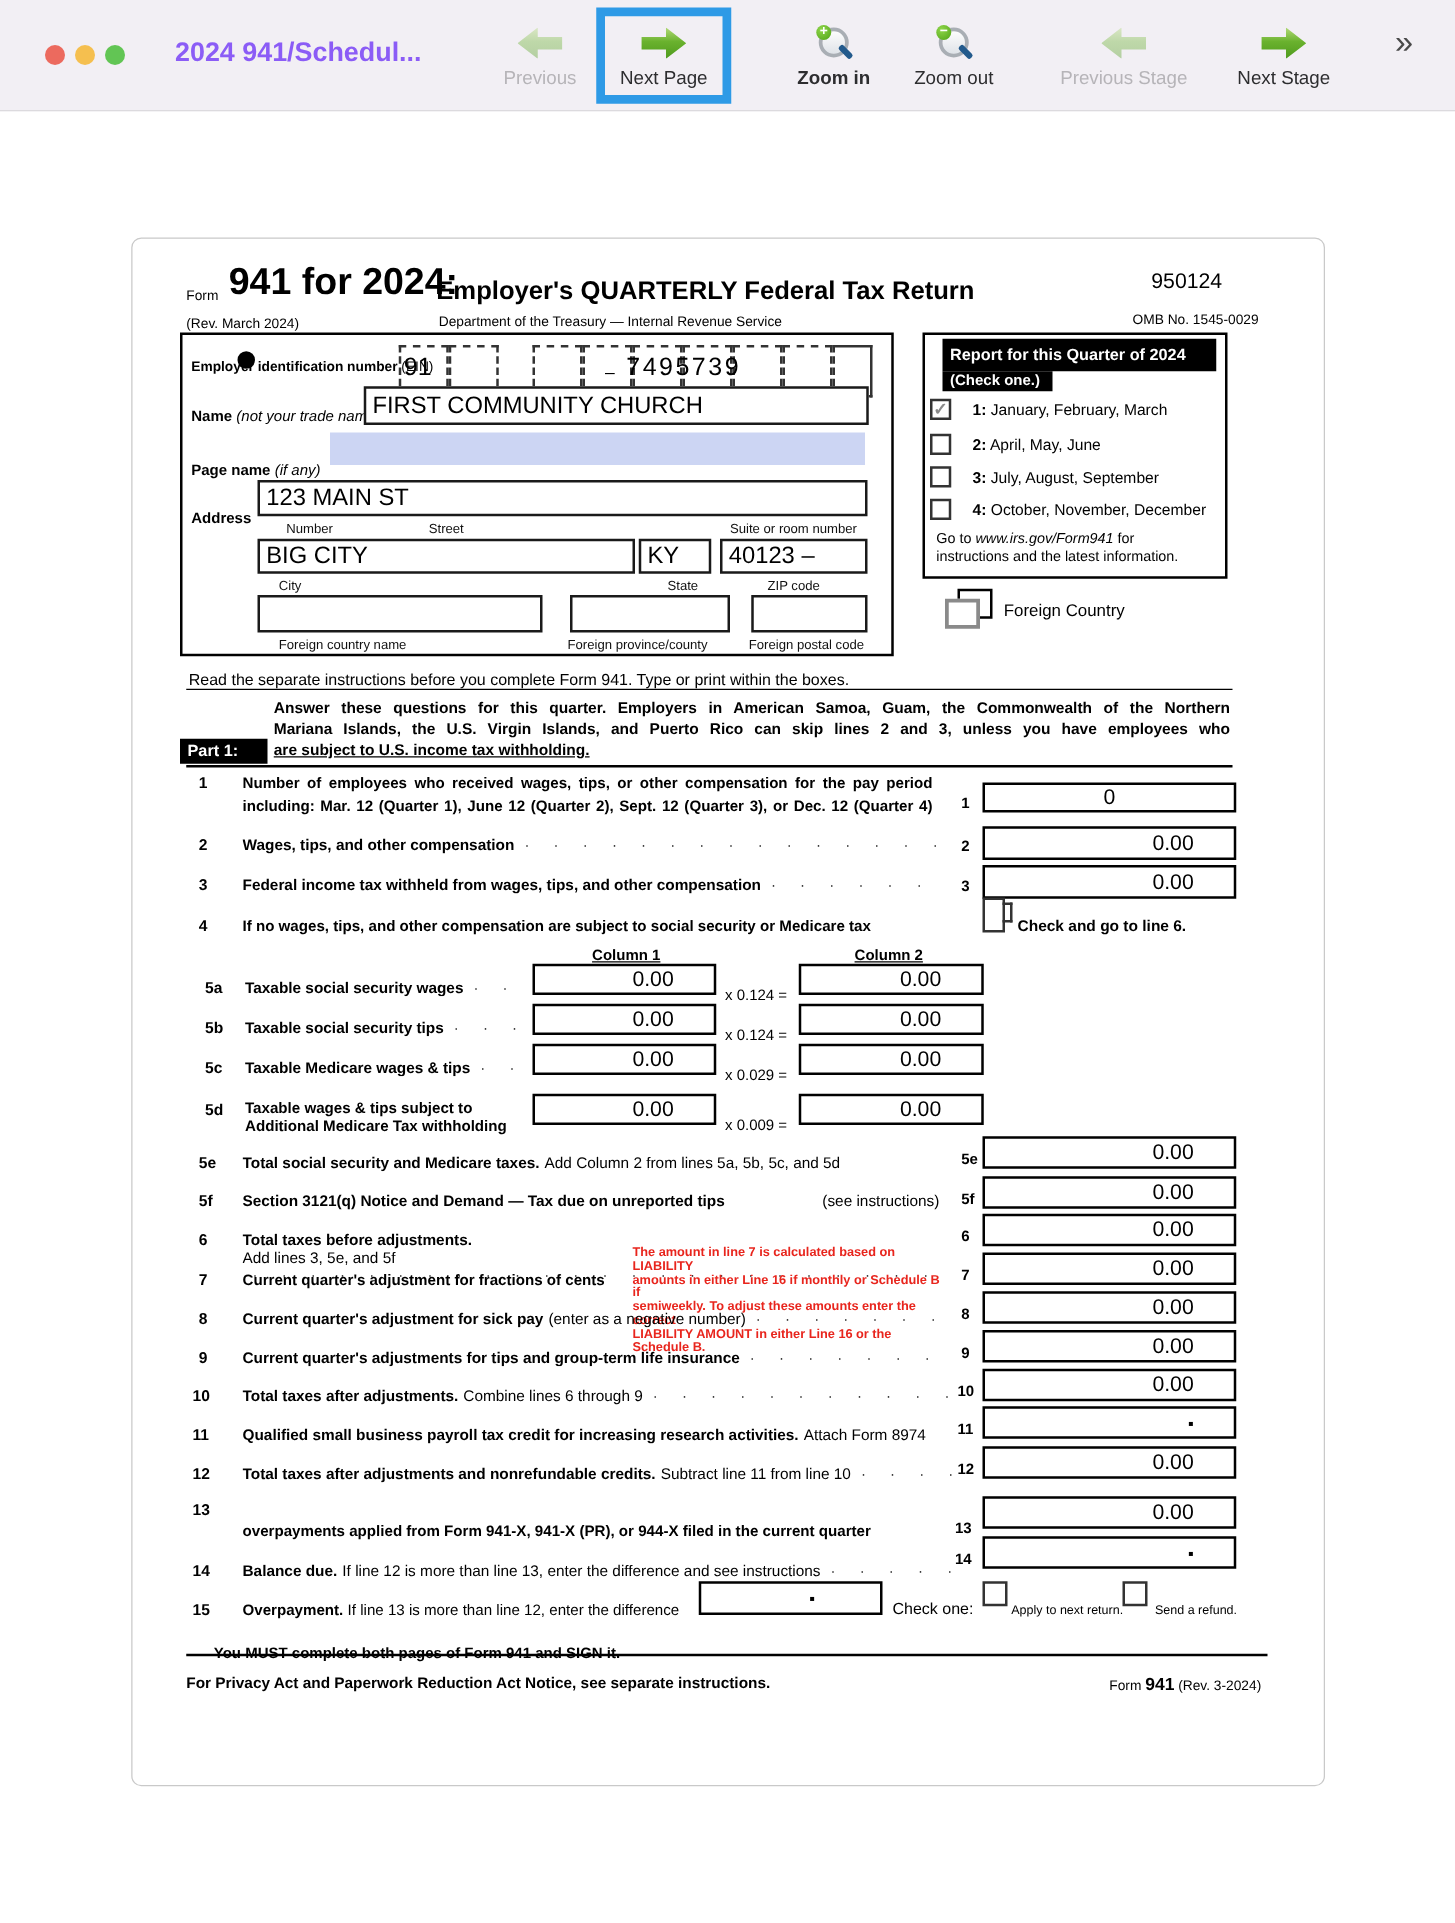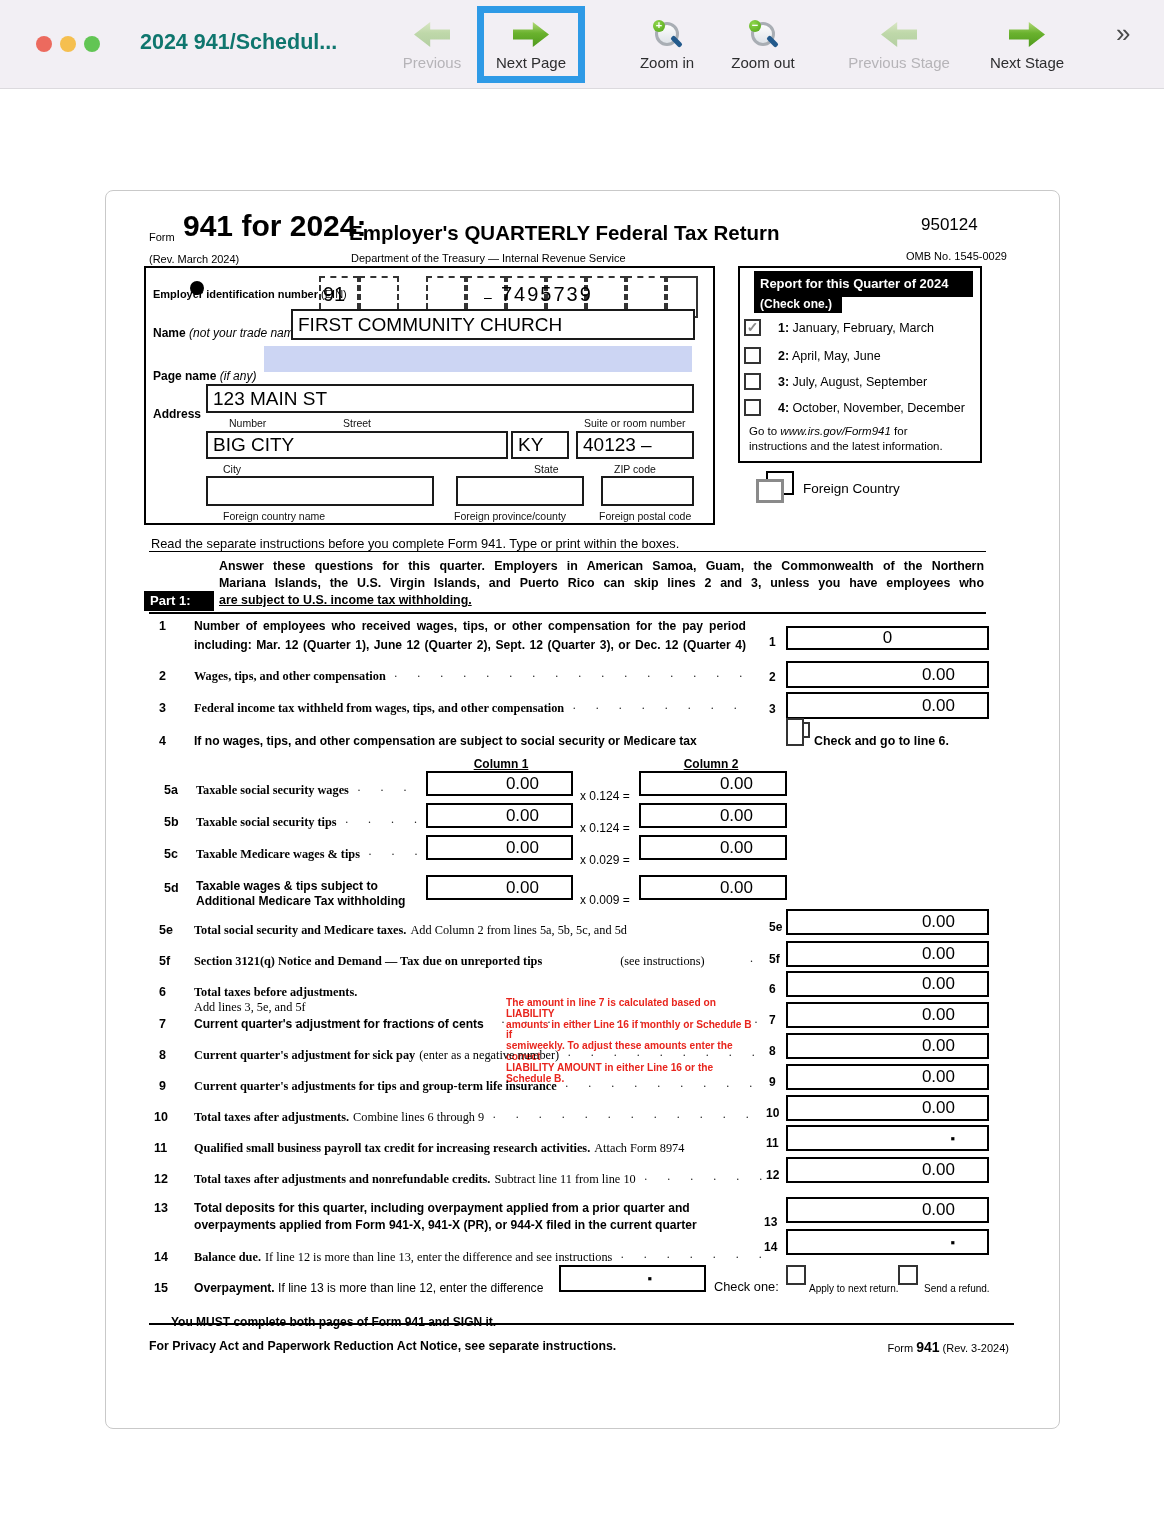--- a/index.html
+++ b/index.html
@@ -4,21 +4,21 @@
 <style>
   html,body{margin:0;padding:0;background:#fff;}
   body{width:1164px;height:1538px;position:relative;font-family:"Liberation Sans",sans-serif;color:#000;overflow:hidden;}
   .a{position:absolute;}
   .b{font-weight:bold;}
   .i{font-style:italic;}
 
   
   .toolbar{position:absolute;left:0;top:0;width:1164px;height:88px;background:#f2eff4;border-bottom:1px solid #dcdade;}
   .tlight{position:absolute;top:36px;width:16px;height:16px;border-radius:50%;}
-  .tb-title{position:absolute;left:140px;top:30px;font-size:21.5px;font-weight:bold;color:#0f766e;}
+  .tb-title{position:absolute;left:140px;top:30px;font-size:21.5px;font-weight:bold;color:#8b5cf6;}
   .tb-btn{position:absolute;top:18px;text-align:center;font-size:15px;color:#2d2d2f;}
   .tb-btn .lbl2{display:block;margin-top:36px;}
   .tb-btn.disabled{color:#b6b4b8;}
   .tb-btn.disabled .arrow{opacity:.38;}
   .arrow{position:absolute;left:50%;top:4px;margin-left:-18px;width:36px;height:25px;
     background:linear-gradient(180deg,#b2d978 0%,#6ab22e 45%,#4f9a1d 100%);
     clip-path:polygon(0 30%,55% 30%,55% 0,100% 50%,55% 100%,55% 70%,0 70%);}
   .arrow.left{transform:scaleX(-1);}
   .zi{position:absolute;left:50%;top:2px;margin-left:-14px;width:30px;height:30px;}
   .zi .lens{position:absolute;left:2px;top:2px;width:18px;height:18px;border:3px solid #a9aeb4;border-radius:50%;background:linear-gradient(#fdfdfd,#dfe3e8);}
@@ -32,21 +32,21 @@
   
   .page{position:absolute;left:105px;top:190px;width:953px;height:1237px;background:#fff;border:1px solid #c9c9c9;border-radius:8px;}
   .rule{position:absolute;left:43px;width:837px;border-top:1.6px solid #000;}
   .rule2{position:absolute;left:43px;width:837px;border-top:2.2px solid #000;}
   .vbox{position:absolute;border:2px solid #000;background:#fff;box-sizing:border-box;font-size:17px;display:flex;align-items:center;justify-content:flex-end;padding-right:32px;}
   .vbox.center{justify-content:center;padding-right:0;}
   .inbox{position:absolute;border:2px solid #1a1a1a;background:#fff;box-sizing:border-box;font-size:19px;display:flex;align-items:center;padding:0 5px;}
   .sub{position:absolute;font-size:10.5px;color:#111;}
   .lnum{position:absolute;font-size:12.5px;font-weight:bold;}
   .smnum{position:absolute;font-size:12px;font-weight:bold;}
-  .lrow{position:absolute;display:flex;align-items:baseline;overflow:hidden;white-space:nowrap;font-size:12.3px;font-family:Liberation Serif, serif;}
+  .lrow{position:absolute;display:flex;align-items:baseline;overflow:hidden;white-space:nowrap;font-size:12.3px;}
   .lrow .gap{width:4px;flex:0 0 auto;}
   .leader{flex:1;overflow:hidden;white-space:nowrap;word-spacing:16px;font-size:12px;color:#222;padding:0 8px;}
   .cb{position:absolute;width:17px;height:17px;border:2px solid #333;background:#fff;box-sizing:border-box;font-size:14px;line-height:13px;color:#8a8a8a;font-weight:bold;text-align:center;}
   .blackbar{position:absolute;background:#000;color:#fff;font-weight:bold;box-sizing:border-box;}
   .redtxt{position:absolute;color:#e8251d;font-weight:bold;font-size:10.2px;line-height:10.8px;}
   .mult{position:absolute;font-size:12px;}
   .colhdr{position:absolute;font-size:12px;font-weight:bold;text-decoration:underline;text-align:center;width:90px;}
   .dotart{position:absolute;width:14px;height:14px;background:#000;border-radius:50%;}
   .just{text-align:justify;text-align-last:justify;}
 </style>
@@ -60,21 +60,21 @@
   <div class="tb-title">2024 941/Schedul...</div>
 
   <div class="tb-btn disabled" style="left:384px;width:96px;">
     <span class="arrow left"></span>
     <span class="lbl2">Previous</span>
   </div>
   <div class="tb-btn" style="left:484px;width:94px;">
     <span class="arrow"></span>
     <span class="lbl2">Next Page</span>
   </div>
-  <div class="tb-btn" style="left:625px;width:84px;">
+  <div class="tb-btn" style="left:625px;width:84px;font-weight:bold;">
     <span class="zi">
         <span class="lens"></span>
         <span class="handle"></span>
         <span class="badge plus"></span>
       </span>
     <span class="lbl2">Zoom in</span>
   </div>
   <div class="tb-btn" style="left:718px;width:90px;">
     <span class="zi">
         <span class="lens"></span>
@@ -394,21 +394,20 @@
       <span class="gap"></span>
     <span>Subtract line 11 from line 10</span>
     <span class="leader">· · · · · · · · · · · · · · · · · · · · · · · · · · · · · ·</span>
   </div>
   <div class="smnum" style="left:660px;top:977px;">12</div>
   <div class="vbox" style="left:680px;top:966px;width:203px;height:26px;">
       <span>0.00</span>
     </div>
 
   <div class="lnum" style="left:48px;top:1010px;">13</div>
-  <div class="a b" style="left:88px;top:1010px;width:560px;font-size:12.1px;">Total deposits for this quarter, including overpayment applied from a prior quarter and</div>
   <div class="a b" style="left:88px;top:1027px;width:560px;font-size:12.1px;">overpayments applied from Form 941-X, 941-X (PR), or 944-X filed in the current quarter</div>
   <div class="smnum" style="left:658px;top:1024px;">13</div>
   <div class="vbox" style="left:680px;top:1006px;width:203px;height:26px;">
       <span>0.00</span>
     </div>
 
   <div class="lnum" style="left:48px;top:1059px;">14</div>
   <div class="lrow" style="left:88px;top:1059px;width:568px;">
     <span class="b">Balance due.</span>
       <span class="gap"></span>

